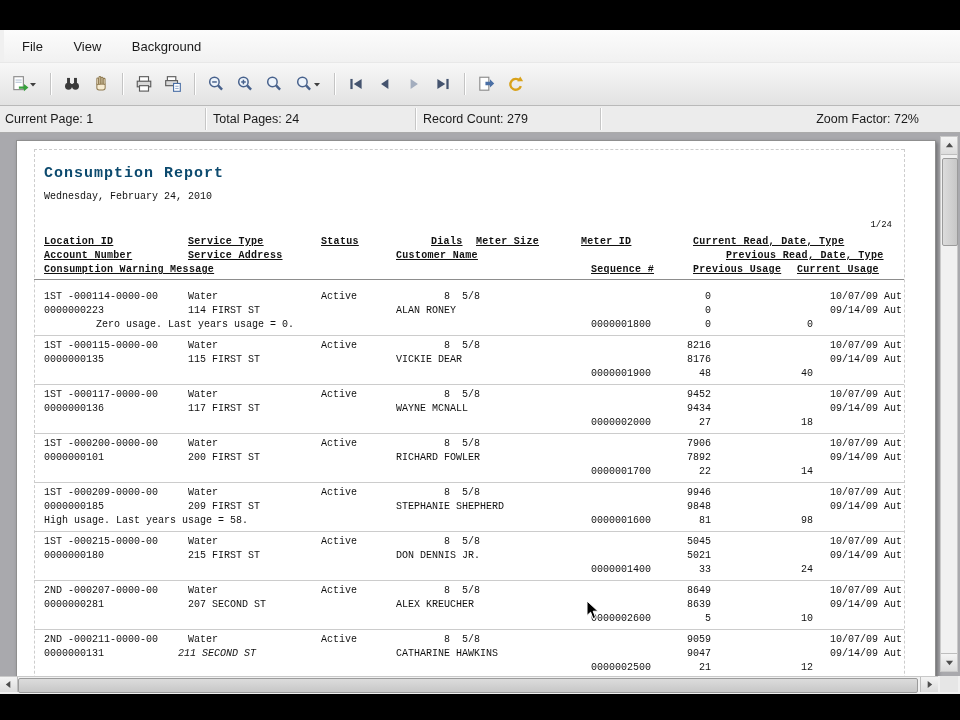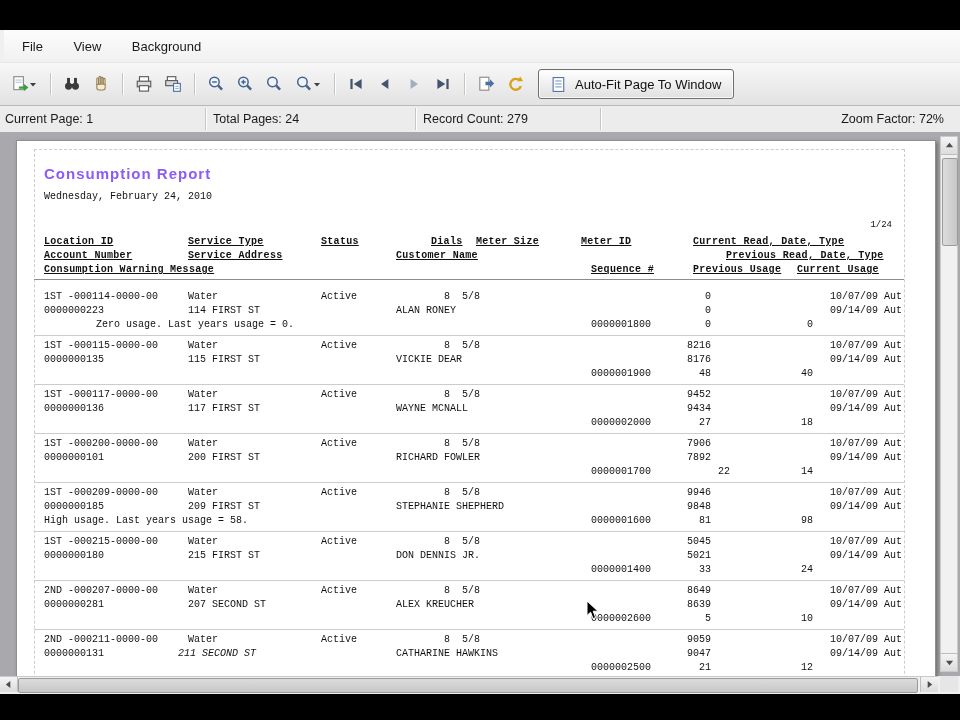--- a/index.html
+++ b/index.html
@@ -26,21 +26,21 @@
   
   #statusbar{position:absolute;left:0;top:76px;width:100%;height:27px;background:#ececec;border-bottom:1px solid #ababab;box-sizing:border-box;font-size:12.5px;color:#1a1a1a;}
   .sb-text{position:absolute;top:0;line-height:26px;white-space:nowrap;}
   .sb-sep{position:absolute;top:2px;width:1px;height:22px;background:#c6c6c6;box-shadow:1px 0 0 #fff;}
 
   
   #viewport{position:absolute;left:0;top:103px;width:960px;height:543px;background:#a9a9ad;overflow:hidden;}
   #page{position:absolute;left:16px;top:7px;width:920px;height:620px;background:#fff;border:1px solid #8f8f8f;box-sizing:border-box;box-shadow:2px 2px 4px rgba(0,0,0,0.35);}
   .guide-v{position:absolute;top:8px;bottom:0;width:0;border-left:1px dashed #cdcdcd;}
   .guide-h{position:absolute;left:17px;width:870px;height:0;border-top:1px dashed #cdcdcd;top:8px;}
-  .rtitle{position:absolute;left:27px;top:24px;font-family:Liberation Sans, sans-serif;font-weight:bold;font-size:15px;letter-spacing:1px;color:#8b5cf6;white-space:pre;}
+  .rtitle{position:absolute;left:27px;top:24px;font-family:Liberation Mono, monospace;font-weight:bold;font-size:15px;letter-spacing:1px;color:#0c4a6e;white-space:pre;}
   .rdate{position:absolute;left:27px;top:50px;font-family:"Liberation Mono",monospace;font-size:10px;color:#111;white-space:pre;}
   .rpage{position:absolute;right:43px;top:79px;font-family:"Liberation Mono",monospace;font-size:9px;color:#111;}
   .rcell{position:absolute;font-family:"Liberation Mono",monospace;font-size:10px;line-height:11px;color:#111;white-space:pre;}
   .rh{font-weight:bold;letter-spacing:0.3px;text-decoration:underline;}
   .ra{text-align:right;}
   .rsep{position:absolute;left:17px;width:870px;height:1px;background:#cccccc;}
   .rrule{position:absolute;left:17px;width:870px;height:1px;background:#8d8d8d;}
 
   
   #vscroll{position:absolute;left:940px;top:106px;width:18px;height:536px;background:#f1f1f1;border:1px solid #c9c9c9;box-sizing:border-box;}
@@ -182,38 +182,27 @@
               <polygon points="7.5,6 11.5,6 11.5,3.8 15.3,7.5 11.5,11.2 11.5,9 7.5,9" fill="#4a6fa5"></polygon>
             </svg>
           </div>
           <div class="tbtn">
             <svg width="18" height="18" viewBox="0 0 16 16">
               <path d="M12.3 5.2 A4.8 4.8 0 1 0 13.2 9.8" fill="none" stroke="#d9a21b" stroke-width="2.1"></path>
               <polygon points="9.8,5.6 15.2,5.6 12.7,1.4" fill="#d9a21b"></polygon>
             </svg>
           </div>
         </div>
-      <button id="autofit-button">
-        <span class="af-icon">
-          <svg width="17" height="17" viewBox="0 0 16 16">
-              <rect x="2" y="1.5" width="10" height="13" fill="#fff" stroke="#4a6fa5"></rect>
-              <rect x="4" y="4" width="6" height="1.3" fill="#9ab0d0"></rect>
-              <rect x="4" y="6.8" width="6" height="1.3" fill="#9ab0d0"></rect>
-              <rect x="4" y="9.6" width="6" height="1.3" fill="#9ab0d0"></rect>
-            </svg>
-        </span>
-        <span>Auto-Fit Page  To Window</span>
-      </button>
     </div>
 
     <div id="statusbar">
       <span class="sb-text" style="left:5px">Current Page: 1</span>
       <span class="sb-text" style="left:213px">Total Pages: 24</span>
       <span class="sb-text" style="left:423px">Record Count: 279</span>
-      <span class="sb-text" style="right:16px">Zoom Factor: 72%</span>
+      <span class="sb-text" style="right:41px">Zoom Factor: 72%</span>
       <div class="sb-sep" style="left:205px"></div>
       <div class="sb-sep" style="left:415px"></div>
       <div class="sb-sep" style="left:600px"></div>
     </div>
 
     <div id="viewport">
       <div id="page">
         <div class="guide-h"></div>
         <div class="guide-v" style="left:17px"></div>
         <div class="guide-v" style="left:887px"></div>
@@ -292,21 +281,21 @@
             <span class="rcell ra" style="left: 353px; top: 297px; width: 80px;">8</span>
             <span class="rcell" style="left: 445px; top: 297px;">5/8</span>
             <span class="rcell ra" style="left: 574px; top: 297px; width: 120px;">7906</span>
             <span class="rcell ra" style="left: 760px; top: 297px; width: 125px;">10/07/09 Aut</span>
             <span class="rcell" style="left: 27px; top: 311px;">0000000101</span>
             <span class="rcell" style="left: 171px; top: 311px;">200 FIRST ST</span>
             <span class="rcell" style="left: 379px; top: 311px;">RICHARD FOWLER</span>
             <span class="rcell ra" style="left: 574px; top: 311px; width: 120px;">7892</span>
             <span class="rcell ra" style="left: 760px; top: 311px; width: 125px;">09/14/09 Aut</span>
             <span class="rcell" style="left: 574px; top: 325px;">0000001700</span>
-            <span class="rcell ra" style="left: 653px; top: 325px; width: 60px;">22</span>
+            <span class="rcell ra" style="left: 634px; top: 325px; width: 60px;">22</span>
             <span class="rcell ra" style="left: 676px; top: 325px; width: 120px;">14</span>
             <div class="rsep" style="top: 341px;"></div>
             <span class="rcell" style="left: 27px; top: 346px;">1ST -000209-0000-00</span>
             <span class="rcell" style="left: 171px; top: 346px;">Water</span>
             <span class="rcell" style="left: 304px; top: 346px;">Active</span>
             <span class="rcell ra" style="left: 353px; top: 346px; width: 80px;">8</span>
             <span class="rcell" style="left: 445px; top: 346px;">5/8</span>
             <span class="rcell ra" style="left: 574px; top: 346px; width: 120px;">9946</span>
             <span class="rcell ra" style="left: 760px; top: 346px; width: 125px;">10/07/09 Aut</span>
             <span class="rcell" style="left: 27px; top: 360px;">0000000185</span>

